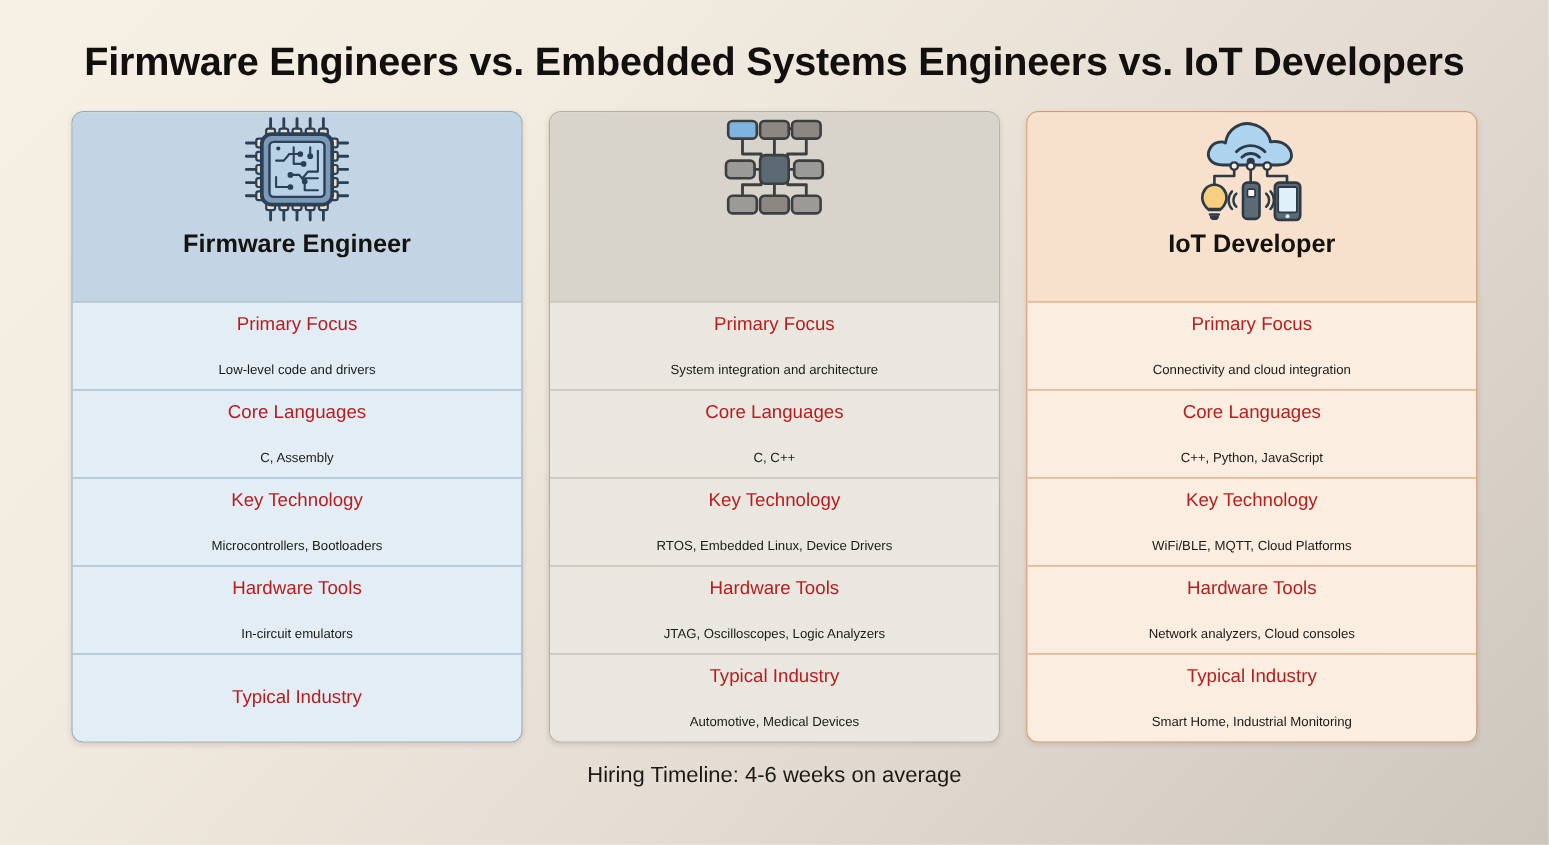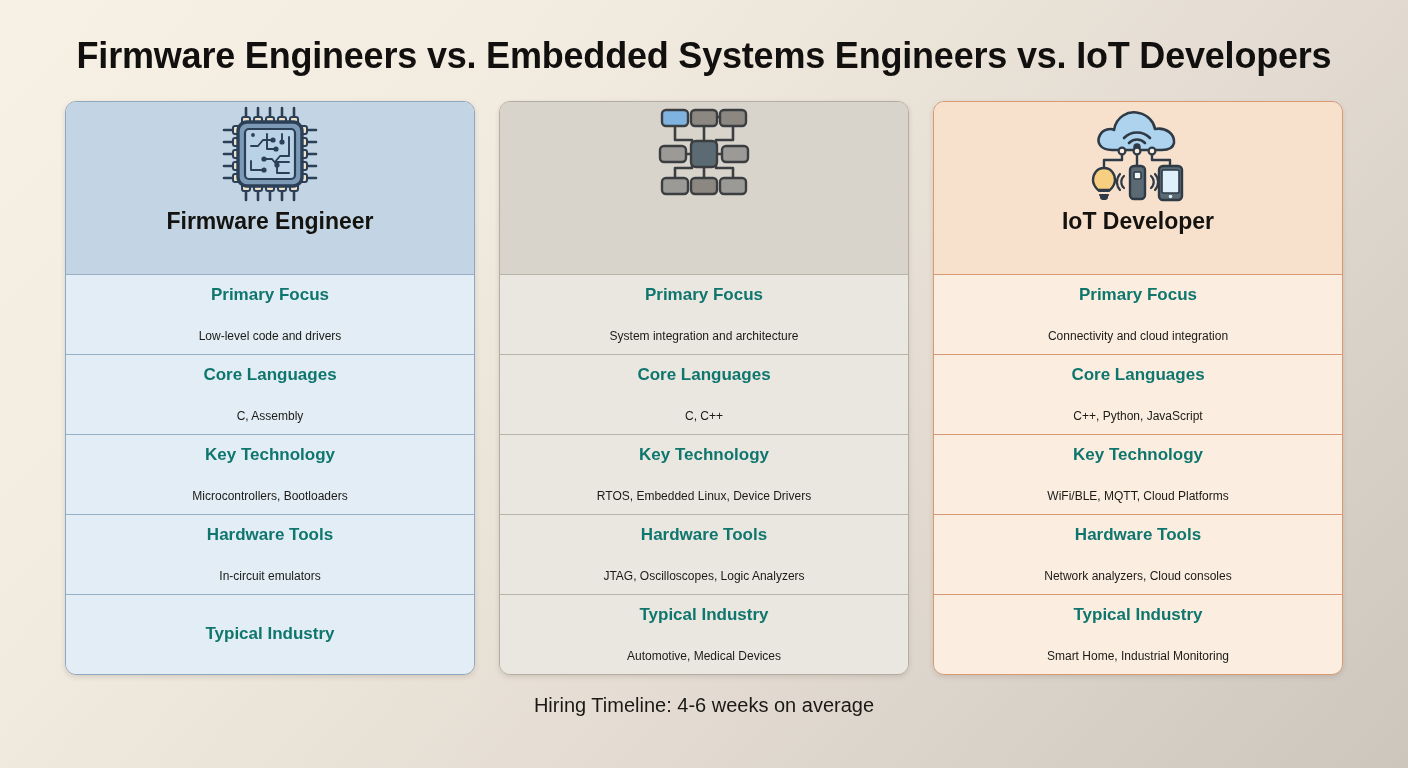--- a/index.html
+++ b/index.html
@@ -81,22 +81,22 @@
     height: 80px;
     display: flex;
     flex-direction: column;
     align-items: center;
     justify-content: center;
     gap: 3px;
   }
 
   .row-label {
     font-size: 17px;
-    font-weight: bold;
-    color: #0f766e;
+    font-weight: normal;
+    color: #b91c1c;
     line-height: 1.05;
   }
 
   .row-value {
     font-size: 12px;
     color: #1b1a16;
     line-height: 1.05;
     text-align: center;
     padding: 0 8px;
     margin-top: 23px;

